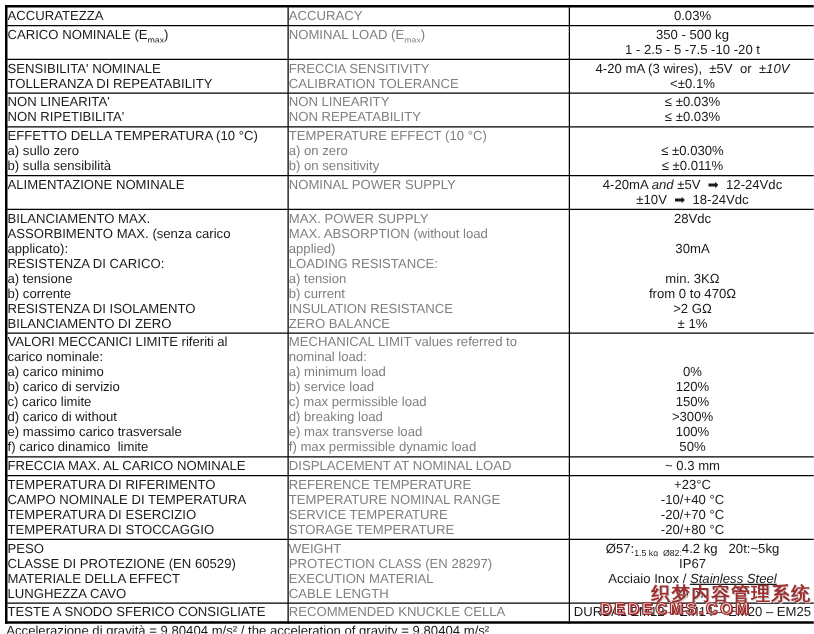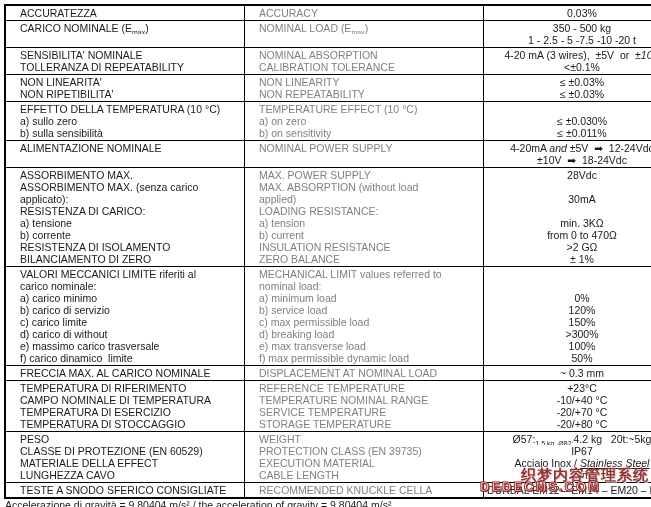--- a/index.html
+++ b/index.html
@@ -9,21 +9,21 @@
     font-family:"Liberation Sans","DejaVu Sans",sans-serif;
   }
   table.spec{
     position:absolute;left:4px;top:4px;width:644px;
     border-collapse:collapse;table-layout:fixed;
     border:2px solid #000;
   }
   td{
     border:1px solid #000;
     vertical-align:top;
-    padding:1px 4px 1px 14px;
+    padding:1px 4px 1px 0;
     font-size:10.5px;line-height:12px;
     color:#1a1a1a;
   }
   td.col-it{width:220px;}
   td.col-en{width:220px;color:#808080;}
   td.col-val{width:192px;text-align:center;padding-left:2px;padding-right:2px;}
   .line{white-space:pre;overflow:hidden;min-height:12px;}
   sub{font-size:7px;line-height:0;}
   i.u{text-decoration:underline;}
   .watermark-cn{
@@ -73,21 +73,21 @@
           <div class="line">350 - 500 kg</div>
           <div class="line">1 - 2.5 - 5 -7.5 -10 -20 t</div>
         </td>
       </tr>
       <tr>
         <td class="col-it">
           <div class="line">SENSIBILITA' NOMINALE</div>
           <div class="line">TOLLERANZA DI REPEATABILITY</div>
         </td>
         <td class="col-en">
-          <div class="line">NOMINAL ABSORPTION</div>
+          <div class="line">FRECCIA SENSITIVITY</div>
           <div class="line">CALIBRATION TOLERANCE</div>
         </td>
         <td class="col-val">
           <div class="line">4-20 mA (3 wires),  ±5V<i>  </i>or<i>  ±10V</i></div>
           <div class="line">&lt;±0.1%</div>
         </td>
       </tr>
       <tr>
         <td class="col-it">
           <div class="line">NON LINEARITA'</div>
@@ -126,21 +126,21 @@
         <td class="col-en">
           <div class="line">NOMINAL POWER SUPPLY</div>
         </td>
         <td class="col-val">
           <div class="line">4-20mA <i>and</i> ±5V  ➡  12-24Vdc</div>
           <div class="line">±10V  ➡  18-24Vdc</div>
         </td>
       </tr>
       <tr>
         <td class="col-it">
-          <div class="line">ASSORBIMENTO MAX.</div>
+          <div class="line">BILANCIAMENTO MAX.</div>
           <div class="line">ASSORBIMENTO MAX. (senza carico</div>
           <div class="line">applicato):</div>
           <div class="line">RESISTENZA DI CARICO:</div>
           <div class="line">a) tensione</div>
           <div class="line">b) corrente</div>
           <div class="line">RESISTENZA DI ISOLAMENTO</div>
           <div class="line">BILANCIAMENTO DI ZERO</div>
         </td>
         <td class="col-en">
           <div class="line">MAX. POWER SUPPLY</div>
@@ -228,21 +228,21 @@
       </tr>
       <tr>
         <td class="col-it">
           <div class="line">PESO</div>
           <div class="line">CLASSE DI PROTEZIONE (EN 60529)</div>
           <div class="line">MATERIALE DELLA EFFECT</div>
           <div class="line">LUNGHEZZA CAVO</div>
         </td>
         <td class="col-en">
           <div class="line">WEIGHT</div>
-          <div class="line">PROTECTION CLASS (EN 39735)</div>
+          <div class="line">PROTECTION CLASS (EN 28297)</div>
           <div class="line">EXECUTION MATERIAL</div>
           <div class="line">CABLE LENGTH</div>
         </td>
         <td class="col-val">
           <div class="line">Ø57:<sub>1.5 kg  Ø82:</sub>4.2 kg   20t:~5kg</div>
           <div class="line">IP67</div>
           <div class="line">Acciaio Inox / <i class="u">Stainless Steel</i></div>
           <div class="line">5 m</div>
         </td>
       </tr>

